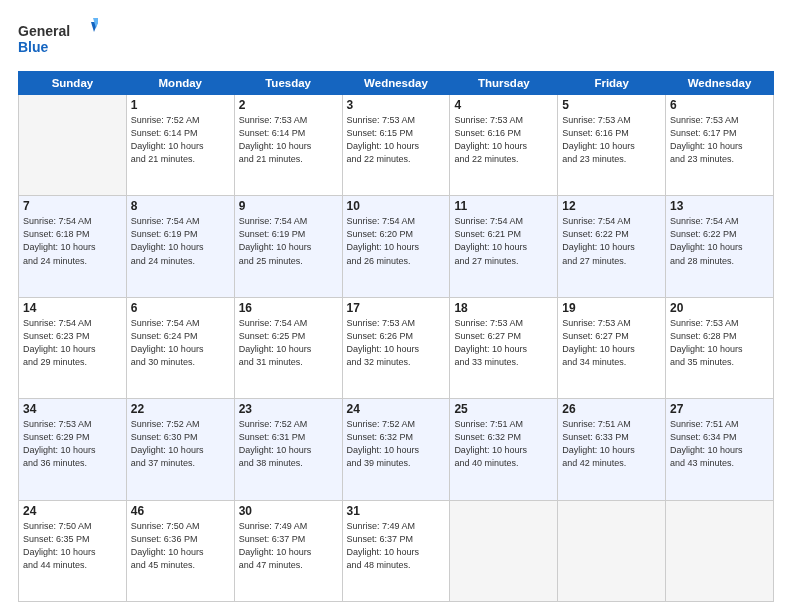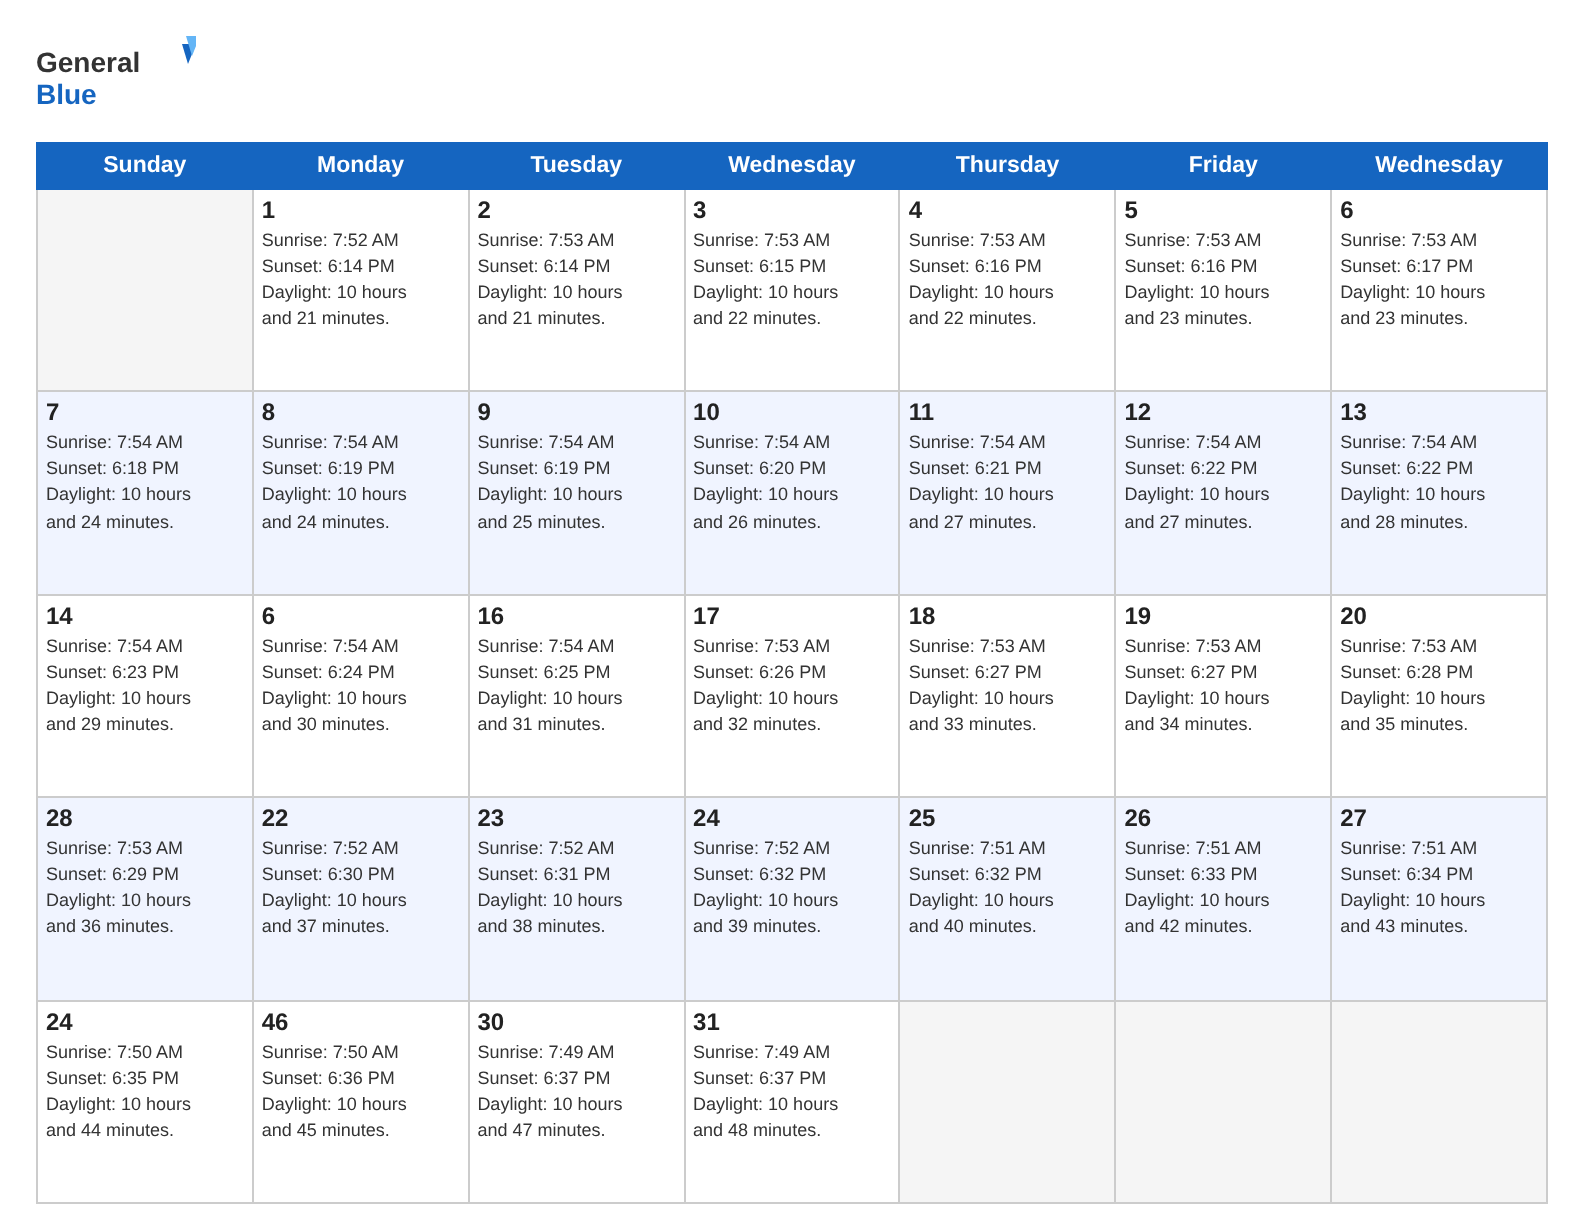--- a/index.html
+++ b/index.html
@@ -258,21 +258,21 @@
           <td>
             <span class="day-num">20</span>
             <div class="day-info" style="white-space: pre-line;">Sunrise: 7:53 AM
 Sunset: 6:28 PM
 Daylight: 10 hours
 and 35 minutes.</div>
           </td>
         </tr>
         <tr class="alt-row">
           <td>
-            <span class="day-num">28</span>
+            <span class="day-num">34</span>
             <div class="day-info" style="white-space: pre-line;">Sunrise: 7:53 AM
 Sunset: 6:29 PM
 Daylight: 10 hours
 and 36 minutes.</div>
           </td>
           <td>
             <span class="day-num">22</span>
             <div class="day-info" style="white-space: pre-line;">Sunrise: 7:52 AM
 Sunset: 6:30 PM
 Daylight: 10 hours

